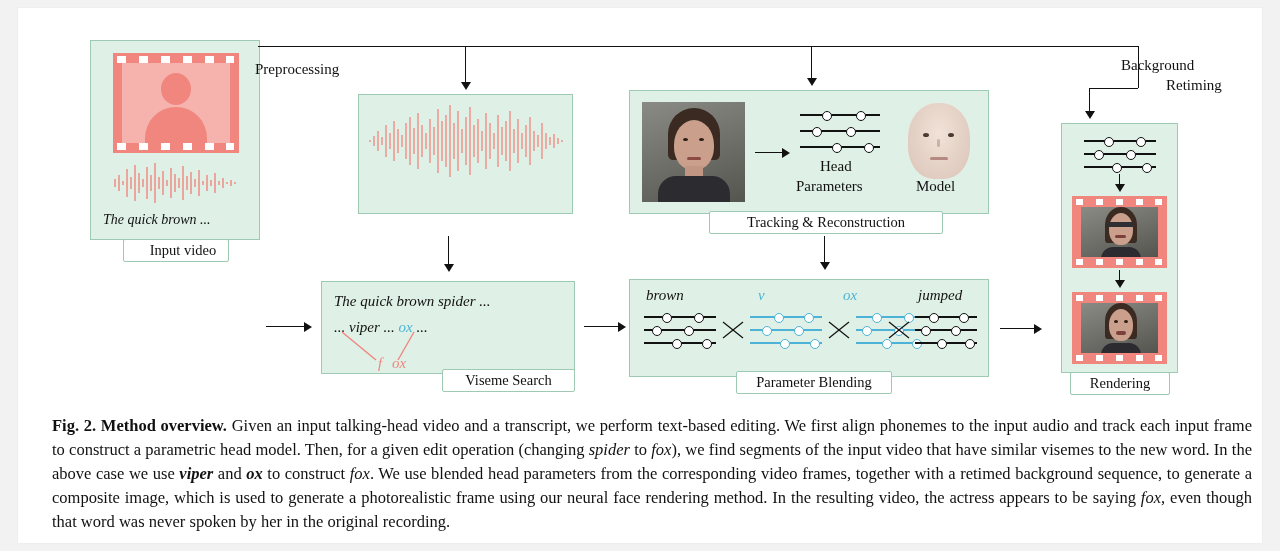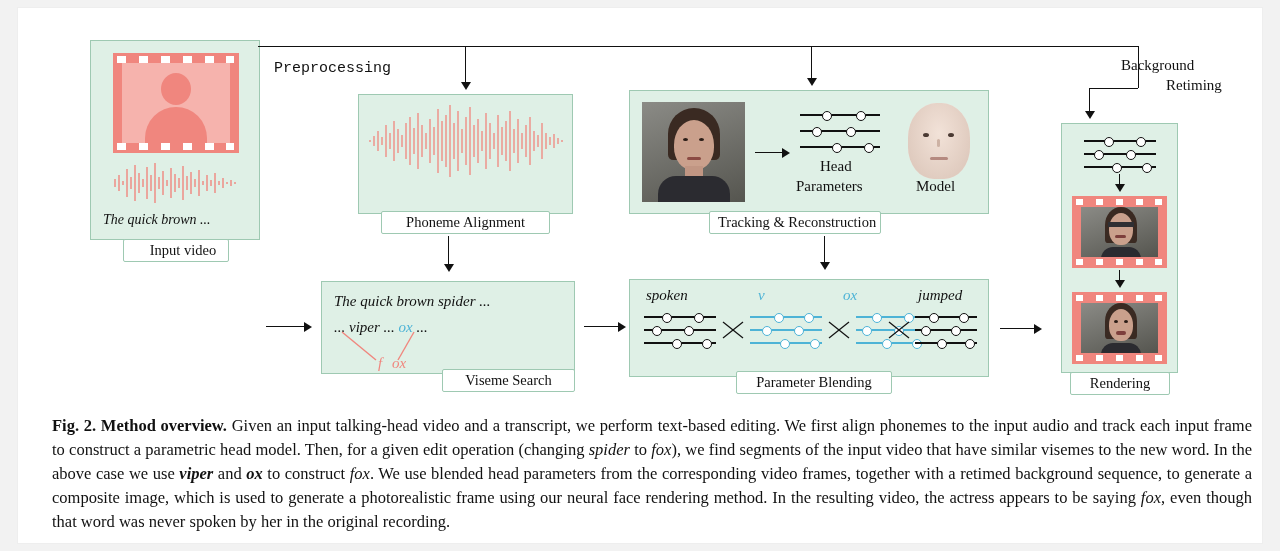--- a/index.html
+++ b/index.html
@@ -242,21 +242,20 @@
           <line x1="171" y1="32" x2="171" y2="44"></line>
             <line x1="175" y1="20" x2="175" y2="56"></line>
           <line x1="179" y1="30" x2="179" y2="46"></line>
             <line x1="183" y1="34" x2="183" y2="42"></line>
           <line x1="187" y1="31" x2="187" y2="45"></line>
             <line x1="191" y1="35" x2="191" y2="41"></line>
           <line x1="195" y1="37" x2="195" y2="39"></line>
         </g>
       </svg>
     </div>
-    <div class="label" style="left:363px;top:203px;width:169px;">Phoneme Alignment</div>
 
     <div class="gbox" style="left:611px;top:82px;width:360px;height:124px;">
 
       <div class="face" style="left:12px;top:11px;width:103px;height:100px;">
         <div class="bg"></div>
         <div class="hair" style="left:26px;top:6px;width:52px;height:52px;"></div>
         <div class="skin" style="left:32px;top:18px;width:40px;height:50px;"></div>
         <div class="eye" style="left:41px;top:36px;"></div>
         <div class="eye" style="left:57px;top:36px;"></div>
         <div class="mouth" style="left:45px;top:55px;width:14px;"></div>
@@ -283,21 +282,21 @@
 
       <div class="modelface" style="left:278px;top:12px;width:62px;height:76px;">
         <div class="mskin"></div>
         <div class="meye" style="left:15px;top:30px;"></div>
         <div class="meye" style="left:40px;top:30px;"></div>
         <div class="mnose" style="left:29px;top:36px;"></div>
         <div class="mmouth" style="left:22px;top:54px;width:18px;"></div>
       </div>
       <div class="plainlabel" style="left:286px;top:86px;font-size:15px;">Model</div>
     </div>
-    <div class="label" style="left:691px;top:203px;width:172px;">Tracking &amp; Reconstruction</div>
+    <div class="label" style="left:691px;top:203px;width:234px;">Tracking &amp; Reconstruction</div>
 
     <div class="gbox" style="left:1043px;top:115px;width:117px;height:250px;">
 
       <div style="position:absolute;left:22px;top:12px;width:72px;height:36px;">
         <div class="sl-track" style="left:0;top:4px;width:72px;"></div>
         <div class="sl-knob" style="left:20px;top:1px;"></div>
         <div class="sl-knob" style="left:52px;top:1px;"></div>
         <div class="sl-track" style="left:0;top:17px;width:72px;"></div>
         <div class="sl-knob" style="left:10px;top:14px;"></div>
         <div class="sl-knob" style="left:42px;top:14px;"></div>
@@ -368,21 +367,21 @@
       <svg style="position:absolute;left:14px;top:48px;width:120px;height:32px;">
         <line x1="6" y1="2" x2="40" y2="30" stroke="#f0867e" stroke-width="1.4"></line>
         <line x1="78" y1="2" x2="62" y2="30" stroke="#f0867e" stroke-width="1.4"></line>
       </svg>
       <div class="plainlabel italic" style="left:56px;top:72px;font-size:15px;color:#f0867e;">f</div>
       <div class="plainlabel italic" style="left:70px;top:72px;font-size:15px;color:#f0867e;">ox</div>
     </div>
     <div class="label" style="left:424px;top:361px;width:133px;">Viseme Search</div>
 
     <div class="gbox" style="left:611px;top:271px;width:360px;height:98px;">
-      <div class="plainlabel italic" style="left:16px;top:6px;font-size:15px;">spoken</div>
+      <div class="plainlabel italic" style="left:16px;top:6px;font-size:15px;">brown</div>
       <div class="plainlabel italic" style="left:128px;top:6px;font-size:15px;color:#4db3d6;">v</div>
       <div class="plainlabel italic" style="left:213px;top:6px;font-size:15px;color:#4db3d6;">ox</div>
       <div class="plainlabel italic" style="left:288px;top:6px;font-size:15px;">jumped</div>
 
       <div style="position:absolute;left:14px;top:32px;width:72px;height:36px;">
         <div class="sl-track" style="left:0;top:4px;width:72px;"></div>
         <div class="sl-knob" style="left:18px;top:1px;"></div>
           <div class="sl-knob" style="left:50px;top:1px;"></div>
         <div class="sl-track" style="left:0;top:17px;width:72px;"></div>
         <div class="sl-knob" style="left:8px;top:14px;"></div>
@@ -445,21 +444,21 @@
     <div class="hline" style="left:240px;top:38px;width:880px;"></div>
     <div class="vline" style="left:447px;top:38px;height:38px;"></div>
     <div class="arrowdown" style="left:443px;top:74px;"></div>
     <div class="vline" style="left:793px;top:38px;height:34px;"></div>
     <div class="arrowdown" style="left:789px;top:70px;"></div>
     <div class="vline" style="left:1071px;top:80px;height:25px;"></div>
     <div class="arrowdown" style="left:1067px;top:103px;"></div>
     <div class="hline" style="left:1071px;top:80px;width:49px;"></div>
     <div class="vline" style="left:1120px;top:38px;height:42px;"></div>
 
-    <div class="plainlabel" style="left:256px;top:52px;font-size:15px;font-family:Liberation Mono, monospace;">Preprocessing</div>
+    <div class="plainlabel" style="left:237px;top:52px;font-size:15px;">Preprocessing</div>
     <div class="plainlabel" style="left:1103px;top:48px;font-size:15px;">Background</div>
     <div class="plainlabel" style="left:1103px;top:68px;font-size:15px;margin-left:45px;">Retiming</div>
 
     <div class="vline" style="left:430px;top:228px;height:30px;"></div>
     <div class="arrowdown" style="left:426px;top:256px;"></div>
 
     <div class="vline" style="left:806px;top:228px;height:28px;"></div>
     <div class="arrowdown" style="left:802px;top:254px;"></div>
 
     <div class="hline" style="left:248px;top:318px;width:40px;"></div>

